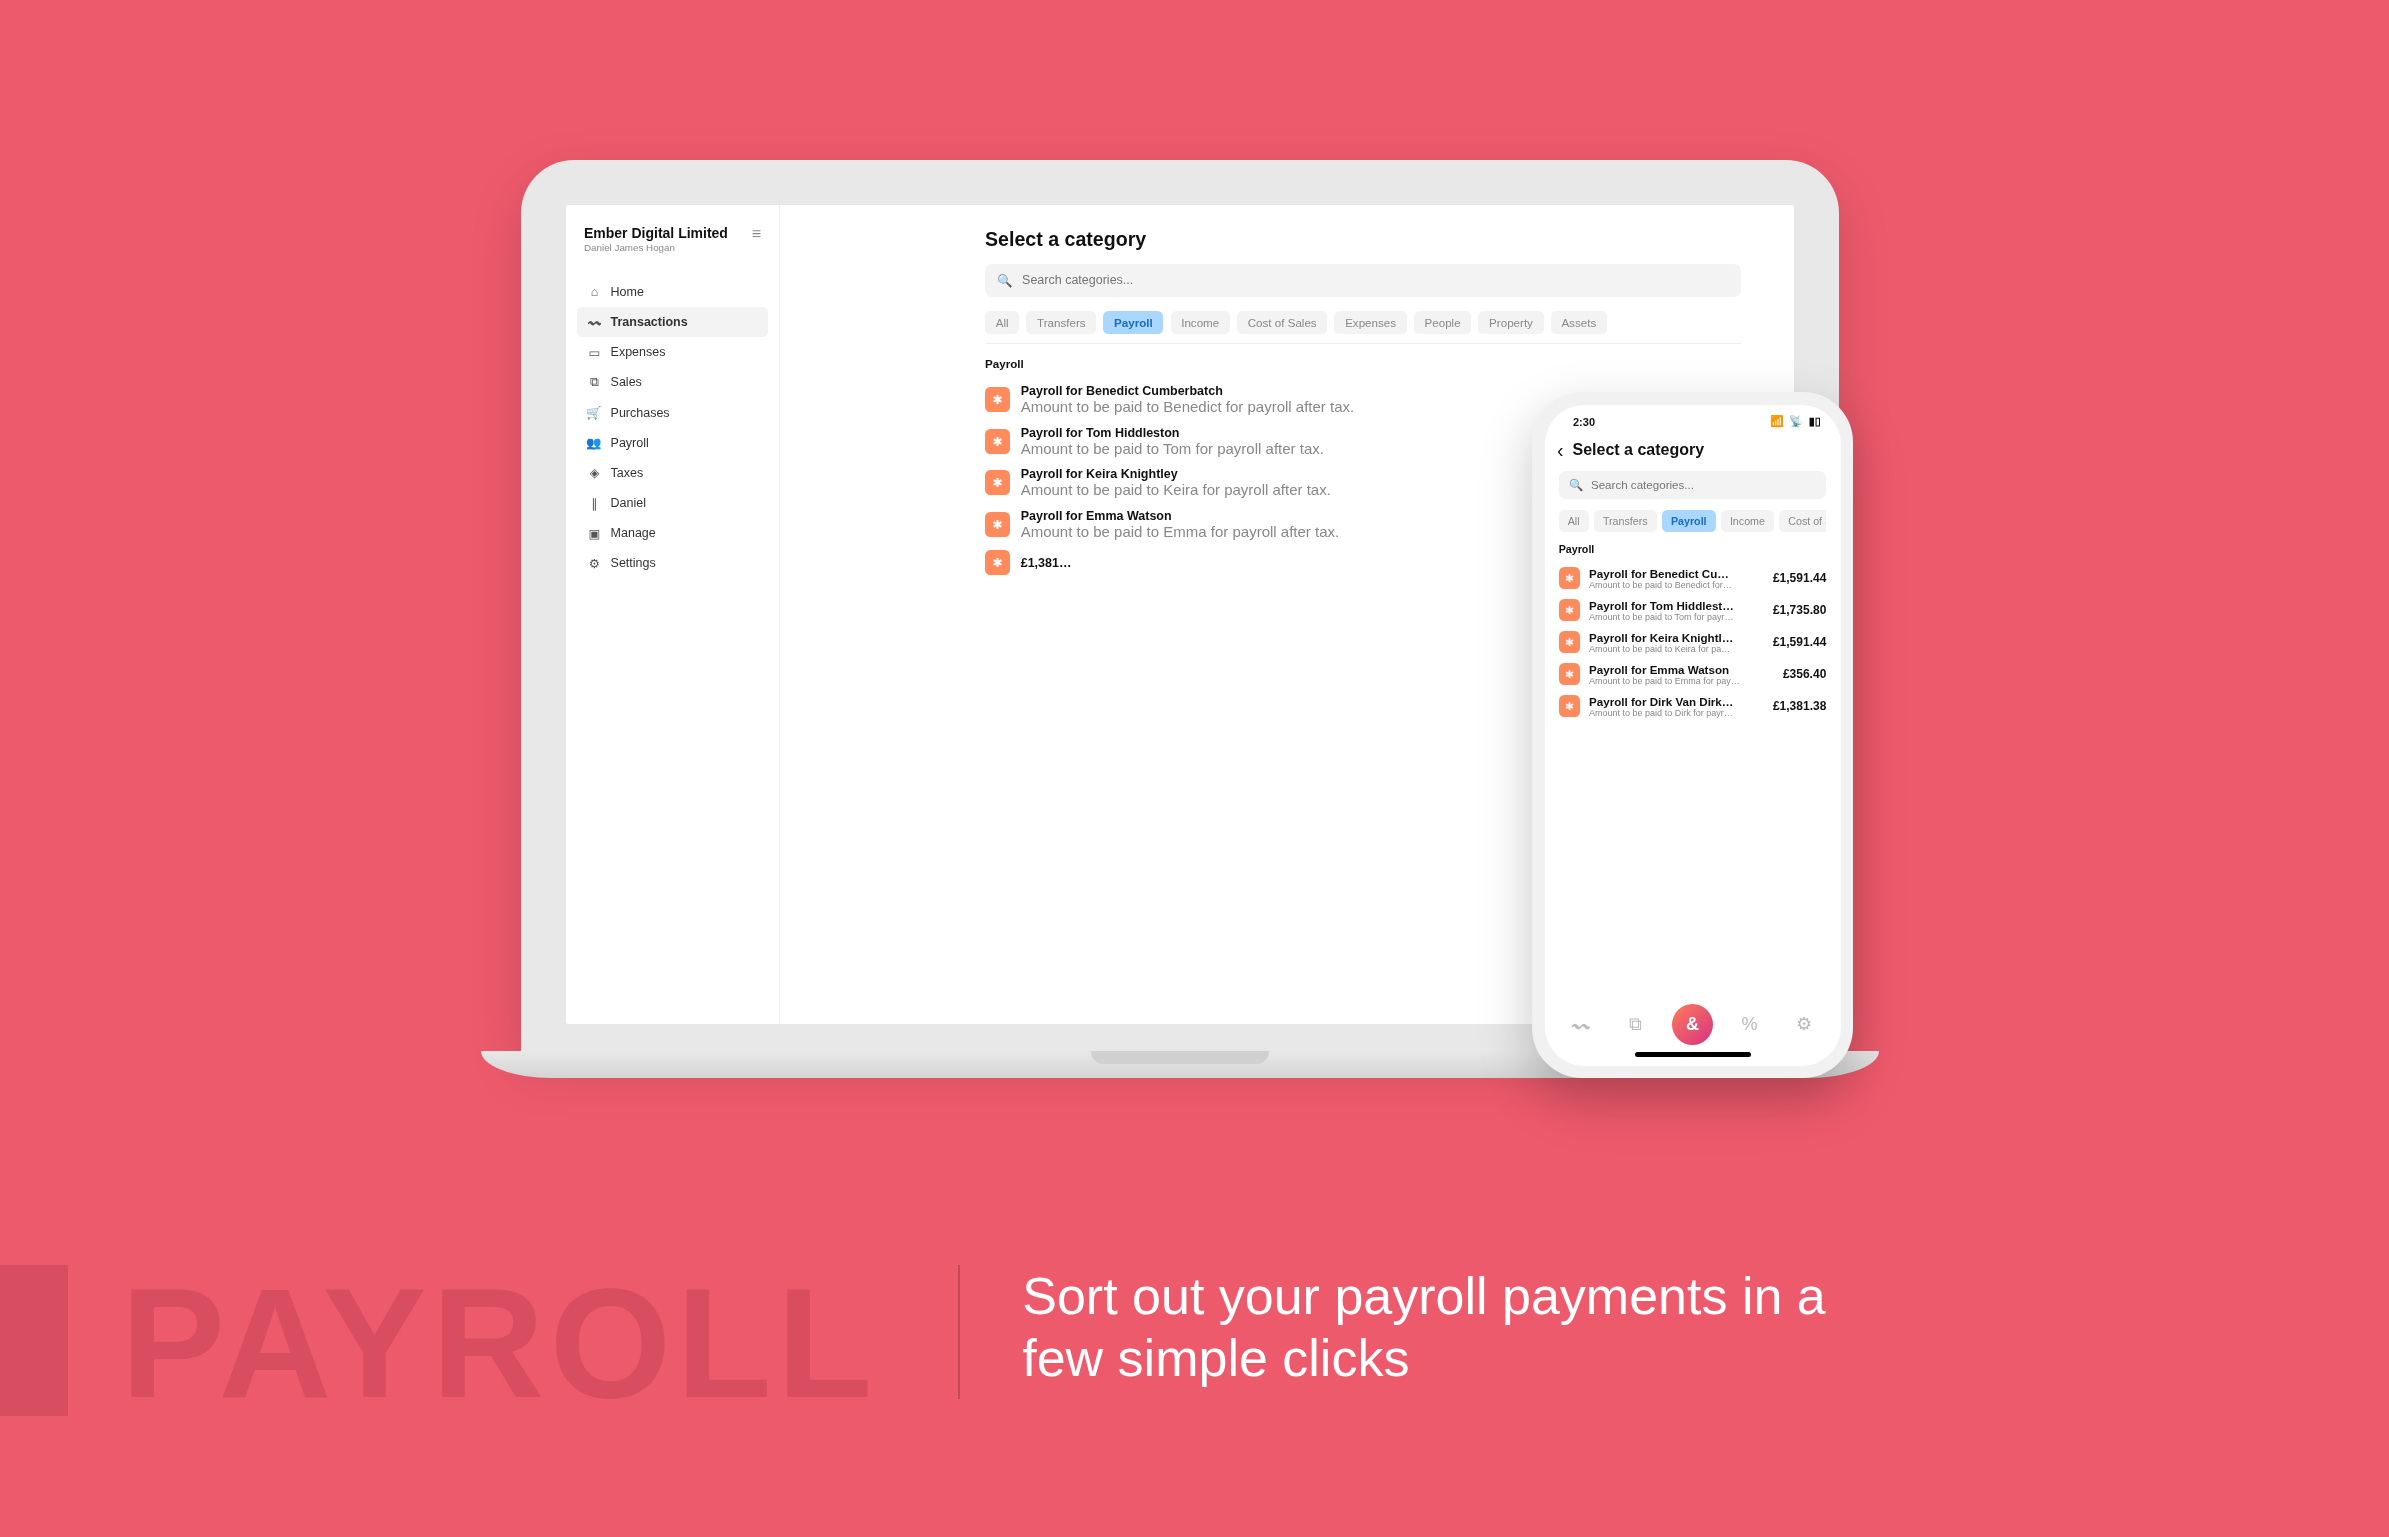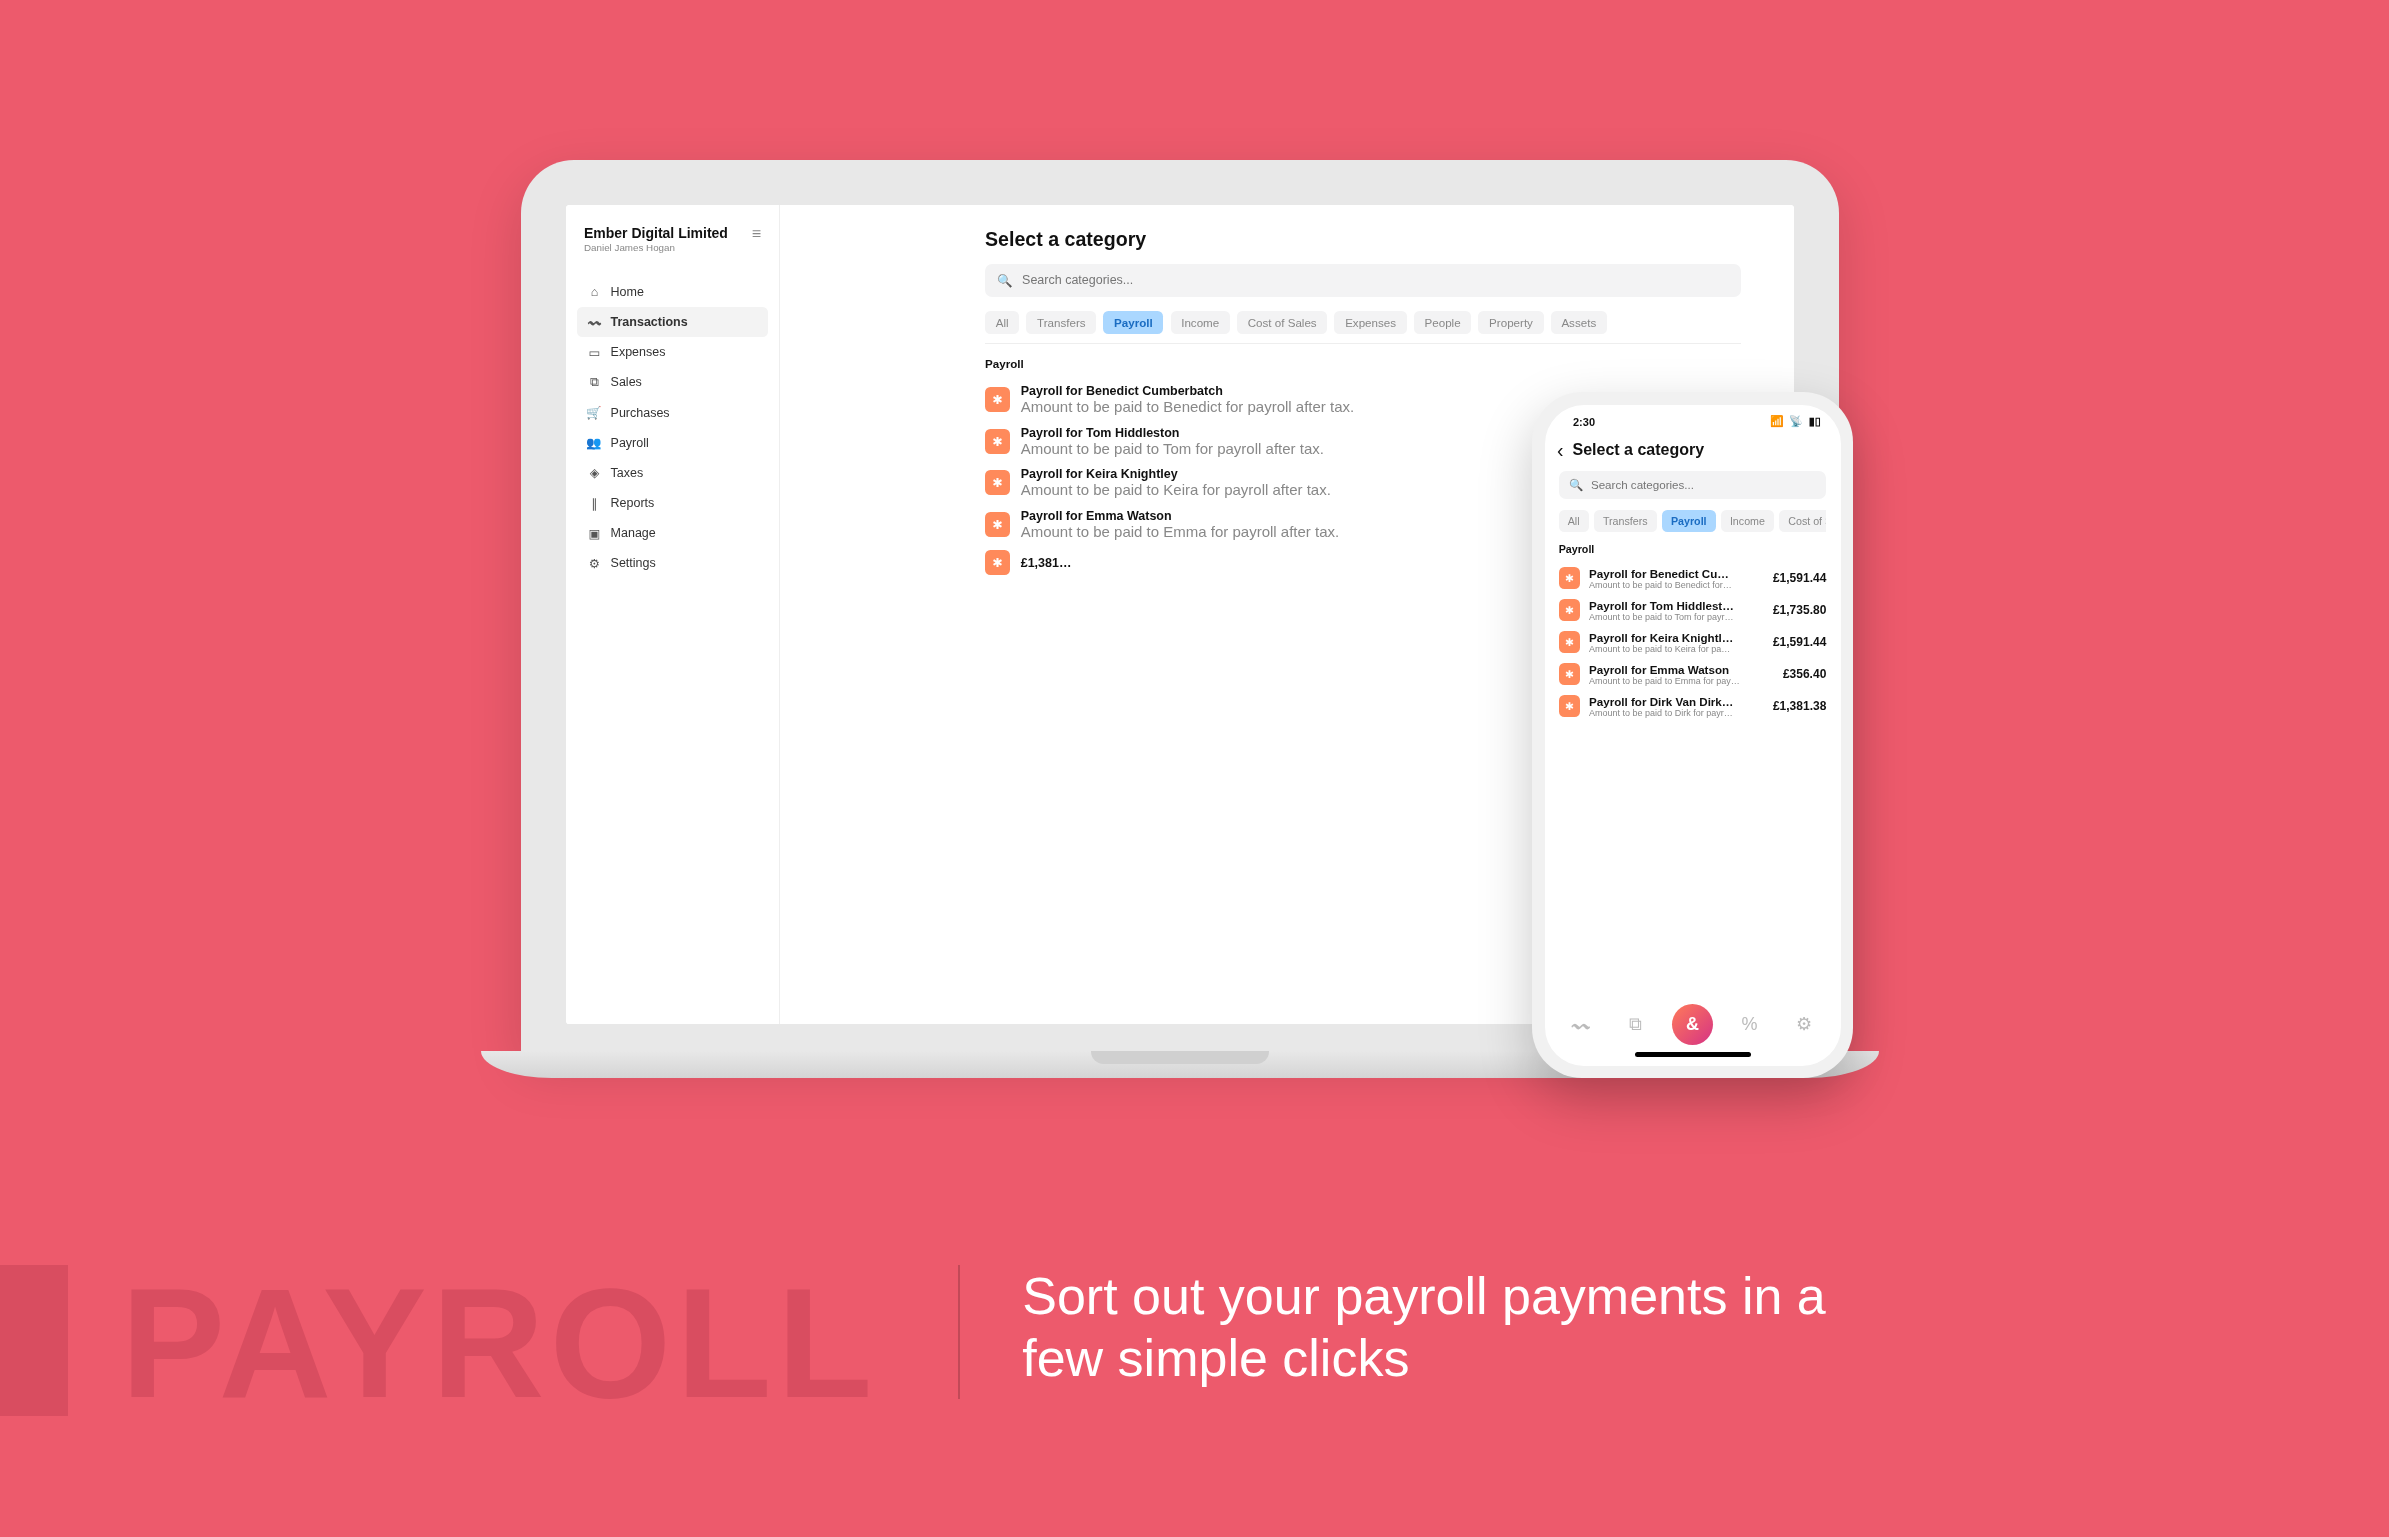--- a/index.html
+++ b/index.html
@@ -265,21 +265,21 @@
           <div class="nav-item">
               <span class="nav-icon">👥</span>
               <span>Payroll</span>
             </div>
           <div class="nav-item">
               <span class="nav-icon">◈</span>
               <span>Taxes</span>
             </div>
           <div class="nav-item">
               <span class="nav-icon">∥</span>
-              <span>Reports</span>
+              <span>Daniel</span>
             </div>
           <div class="nav-item">
               <span class="nav-icon">▣</span>
               <span>Manage</span>
             </div>
           <div class="nav-item">
               <span class="nav-icon">⚙</span>
               <span>Settings</span>
             </div>
         </nav>

